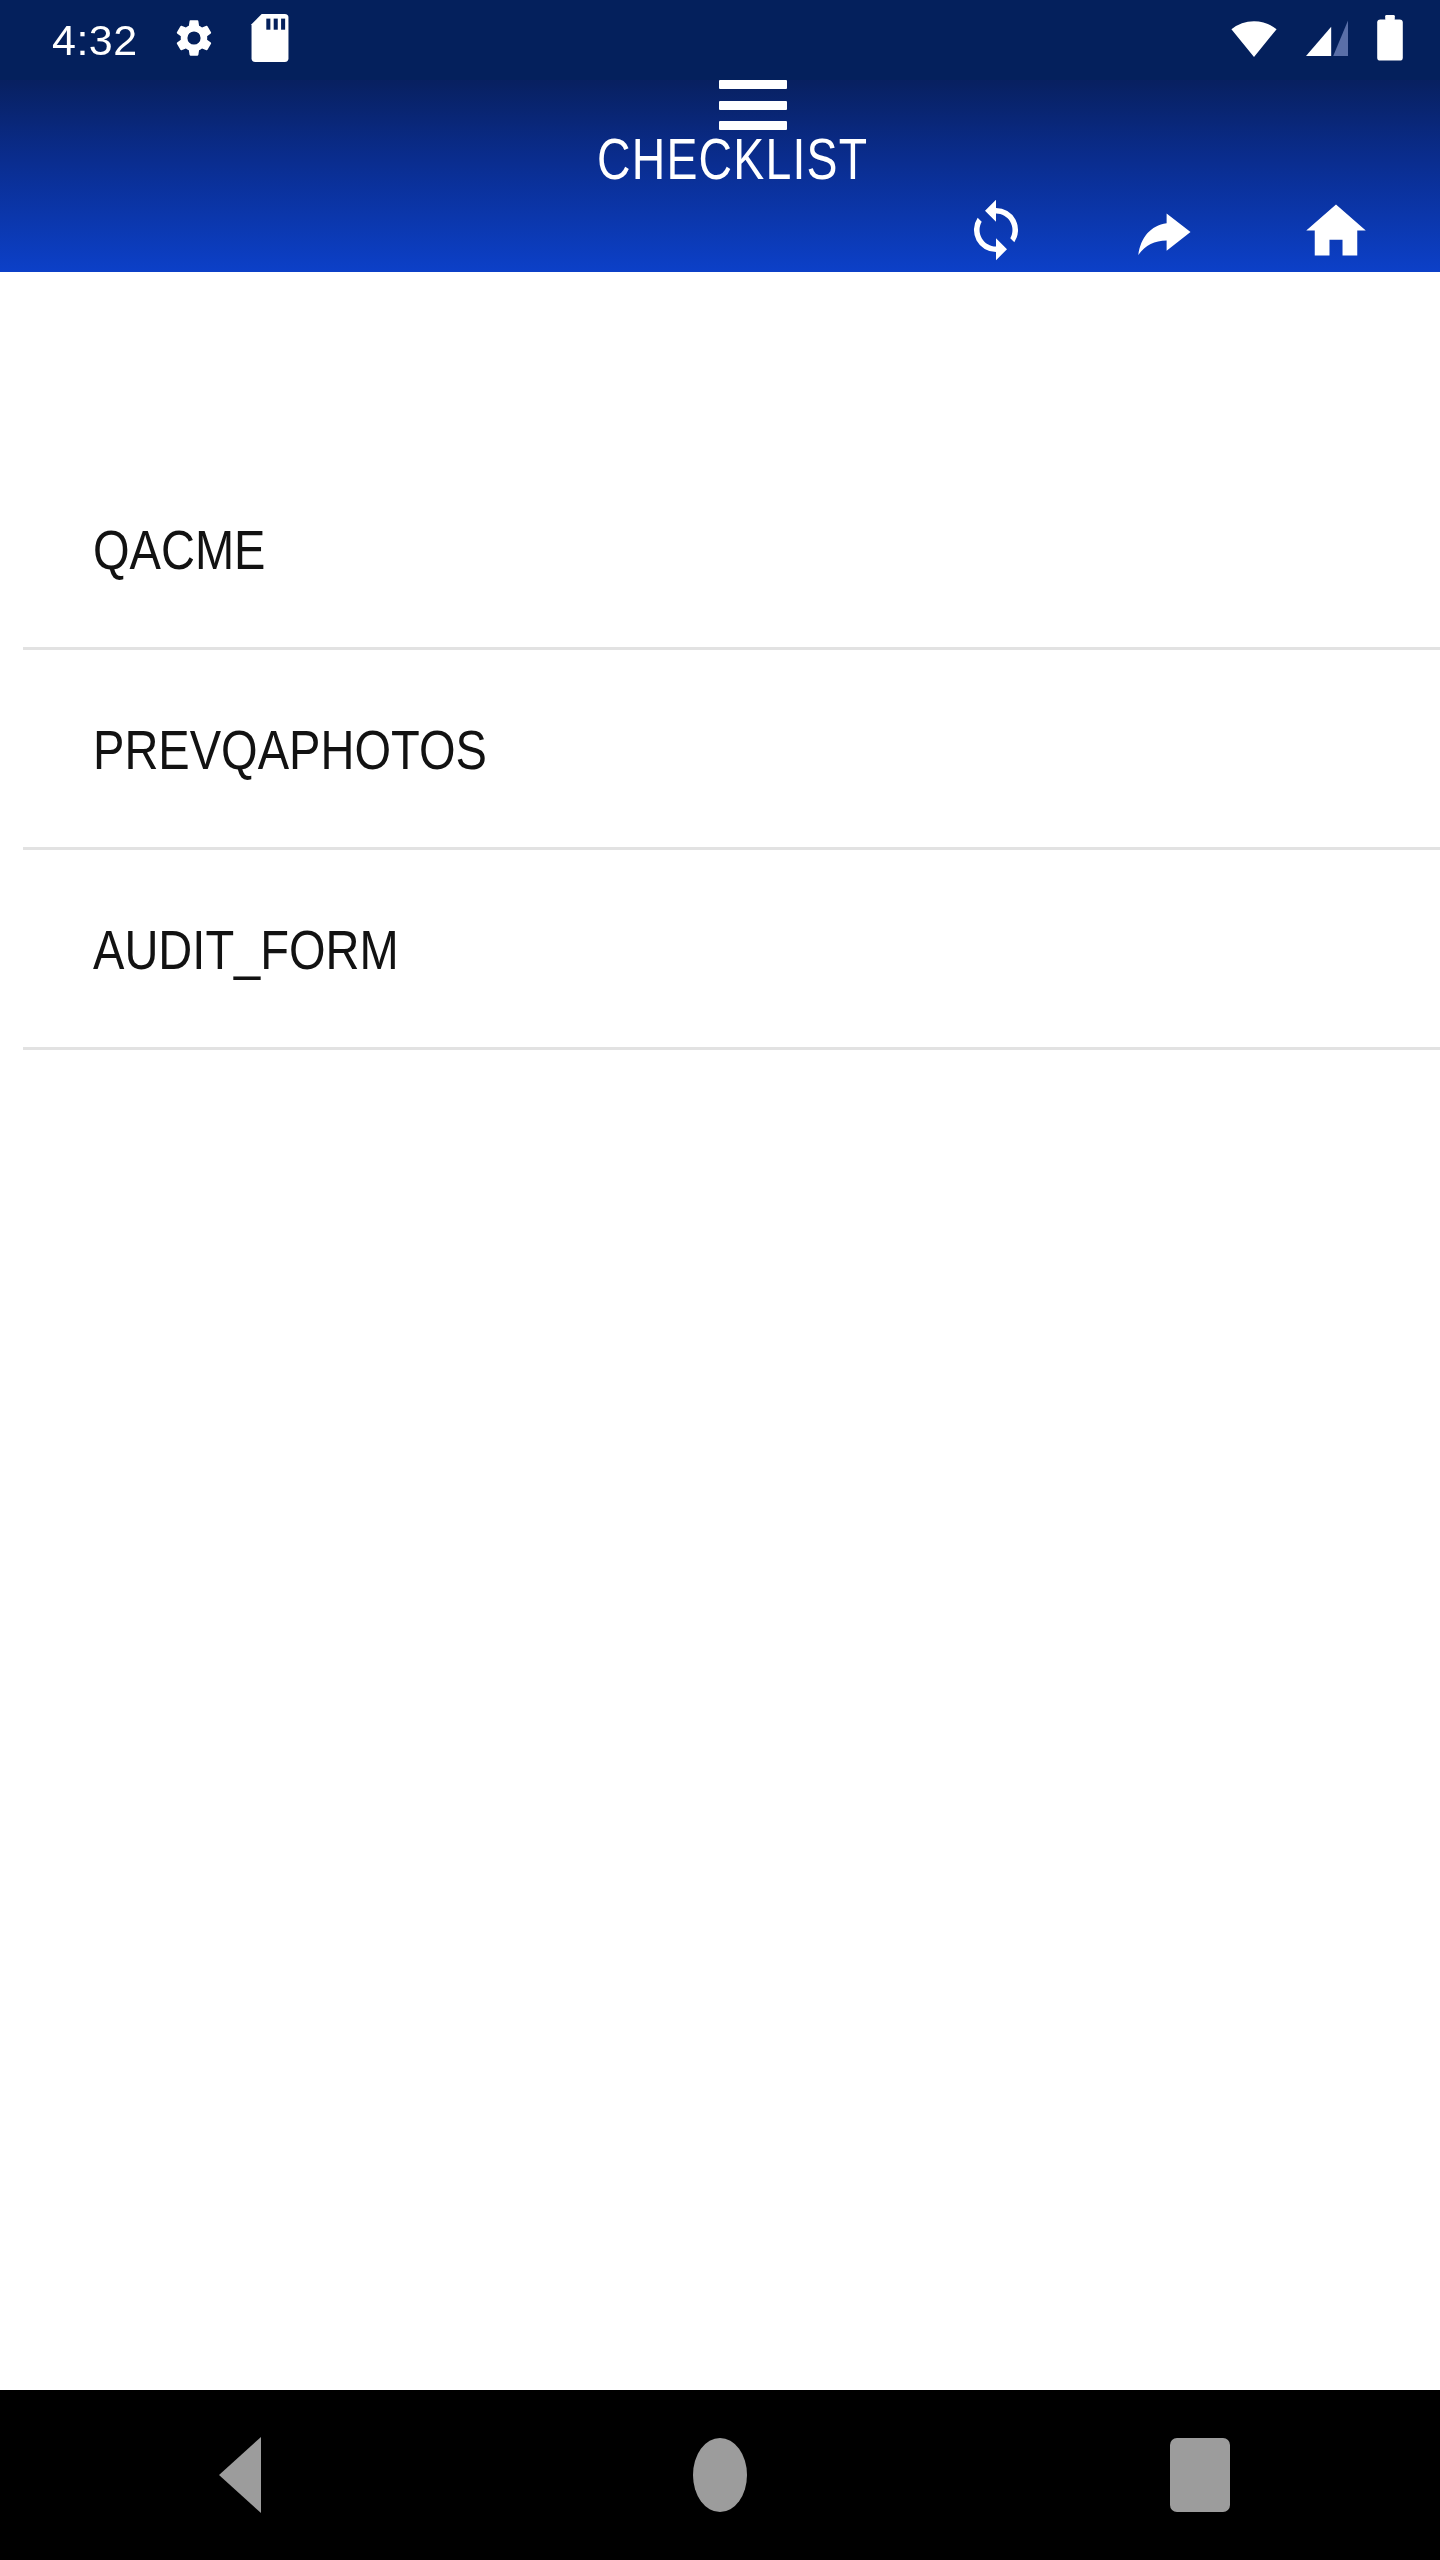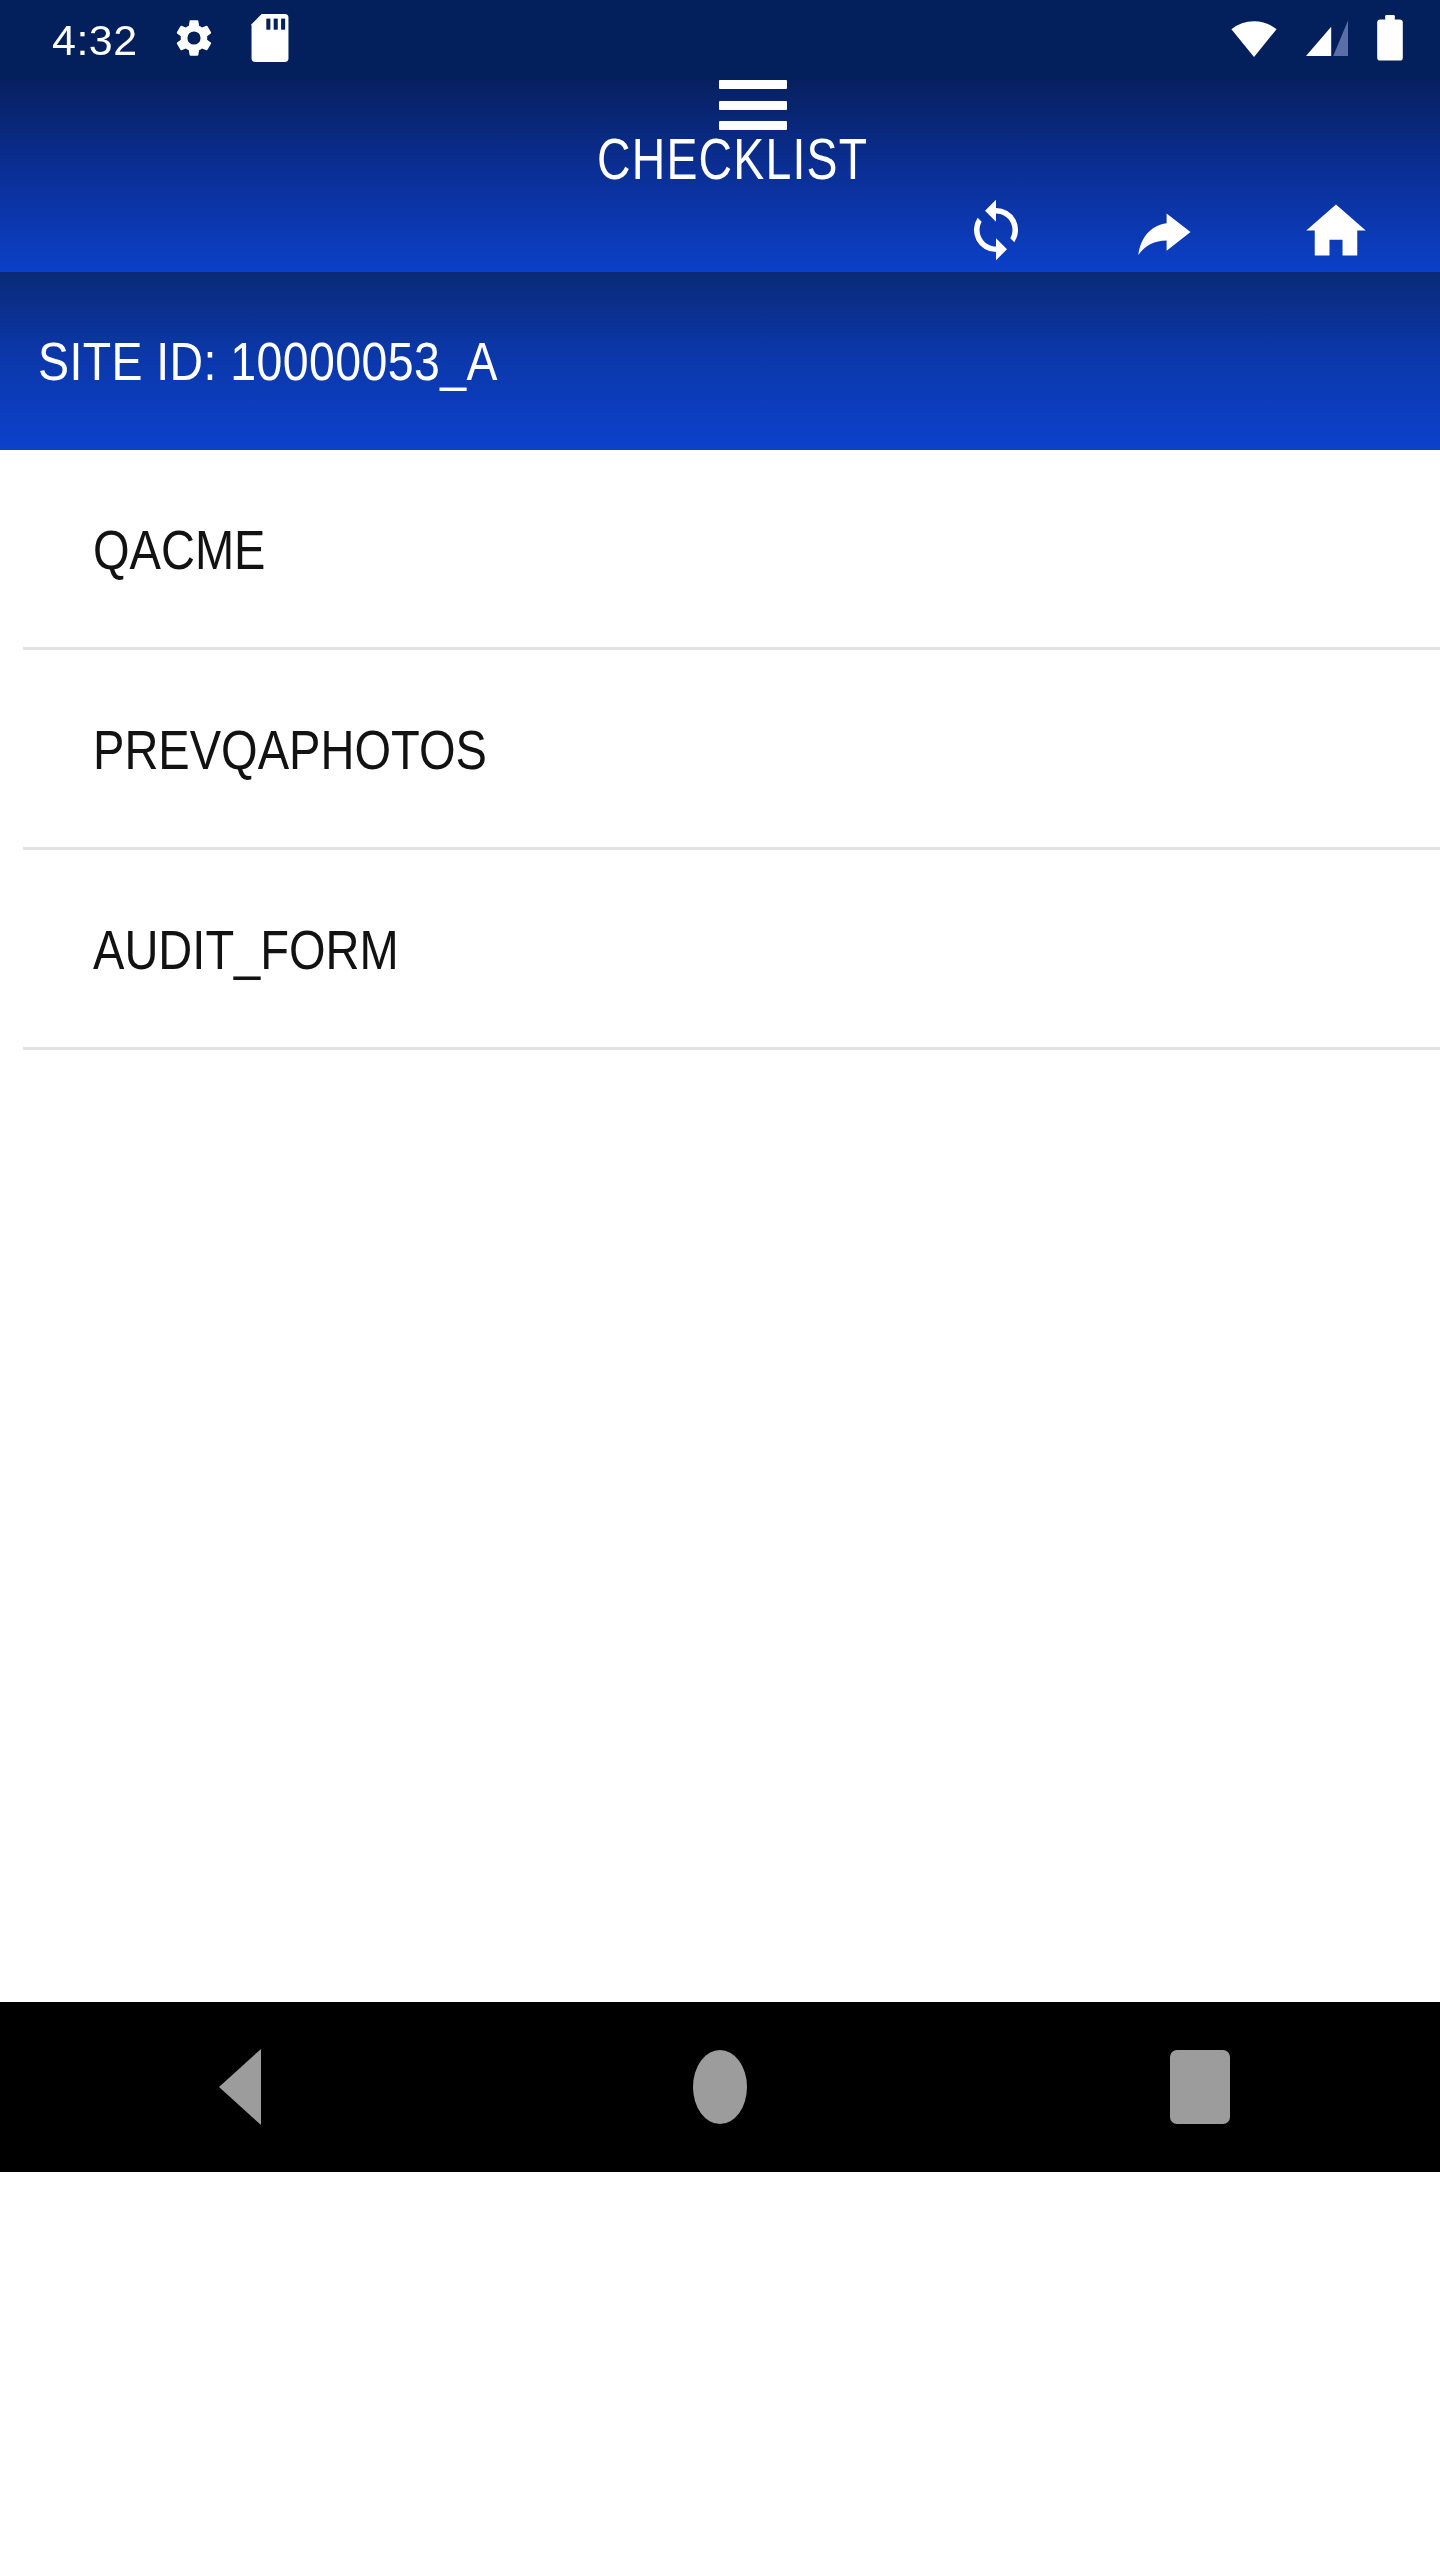--- a/index.html
+++ b/index.html
@@ -3,21 +3,21 @@
 <meta charset="utf-8">
 <title>Checklist</title>
 <style>
   * { margin:0; padding:0; box-sizing:border-box; }
   html, body {
     width:1440px; height:2560px;
     background:#ffffff;
     font-family:"Liberation Sans", sans-serif;
     overflow:hidden;
   }
-  #screen { position:relative; width:1440px; height:2172px; background:#ffffff; }
+  #screen { position:relative; width:1440px; height:2560px; background:#ffffff; }
 
   
   .status-bar{
     position:absolute; top:0; left:0; width:1440px; height:80px;
     background:#04205c;
     display:flex; align-items:center;
     padding:0 36px 0 52px;
   }
   .status-left{ display:flex; align-items:center; gap:34px; }
   .status-right{ margin-left:auto; display:flex; align-items:center; gap:26px; }
@@ -196,23 +196,20 @@
       </div>
 
       <div class="act">
         <svg width="68" height="68" viewBox="0 0 24 24" aria-hidden="true">
           <path fill="#ffffff" d="M12 3 1.5 12.2h3V21h5.2v-5.6h4.6V21h5.2v-8.8h3L12 3Z"></path>
         </svg>
       </div>
     </div>
   </div>
 
-  <div class="site-banner">
-    <div class="site-text">SITE ID: 10000053_A</div>
-  </div>
 
   <div class="list">
     <div class="row">
       <span class="row-label">QACME</span>
     </div>
     <div class="row">
       <span class="row-label">PREVQAPHOTOS</span>
     </div>
     <div class="row">
       <span class="row-label">AUDIT_FORM</span>

